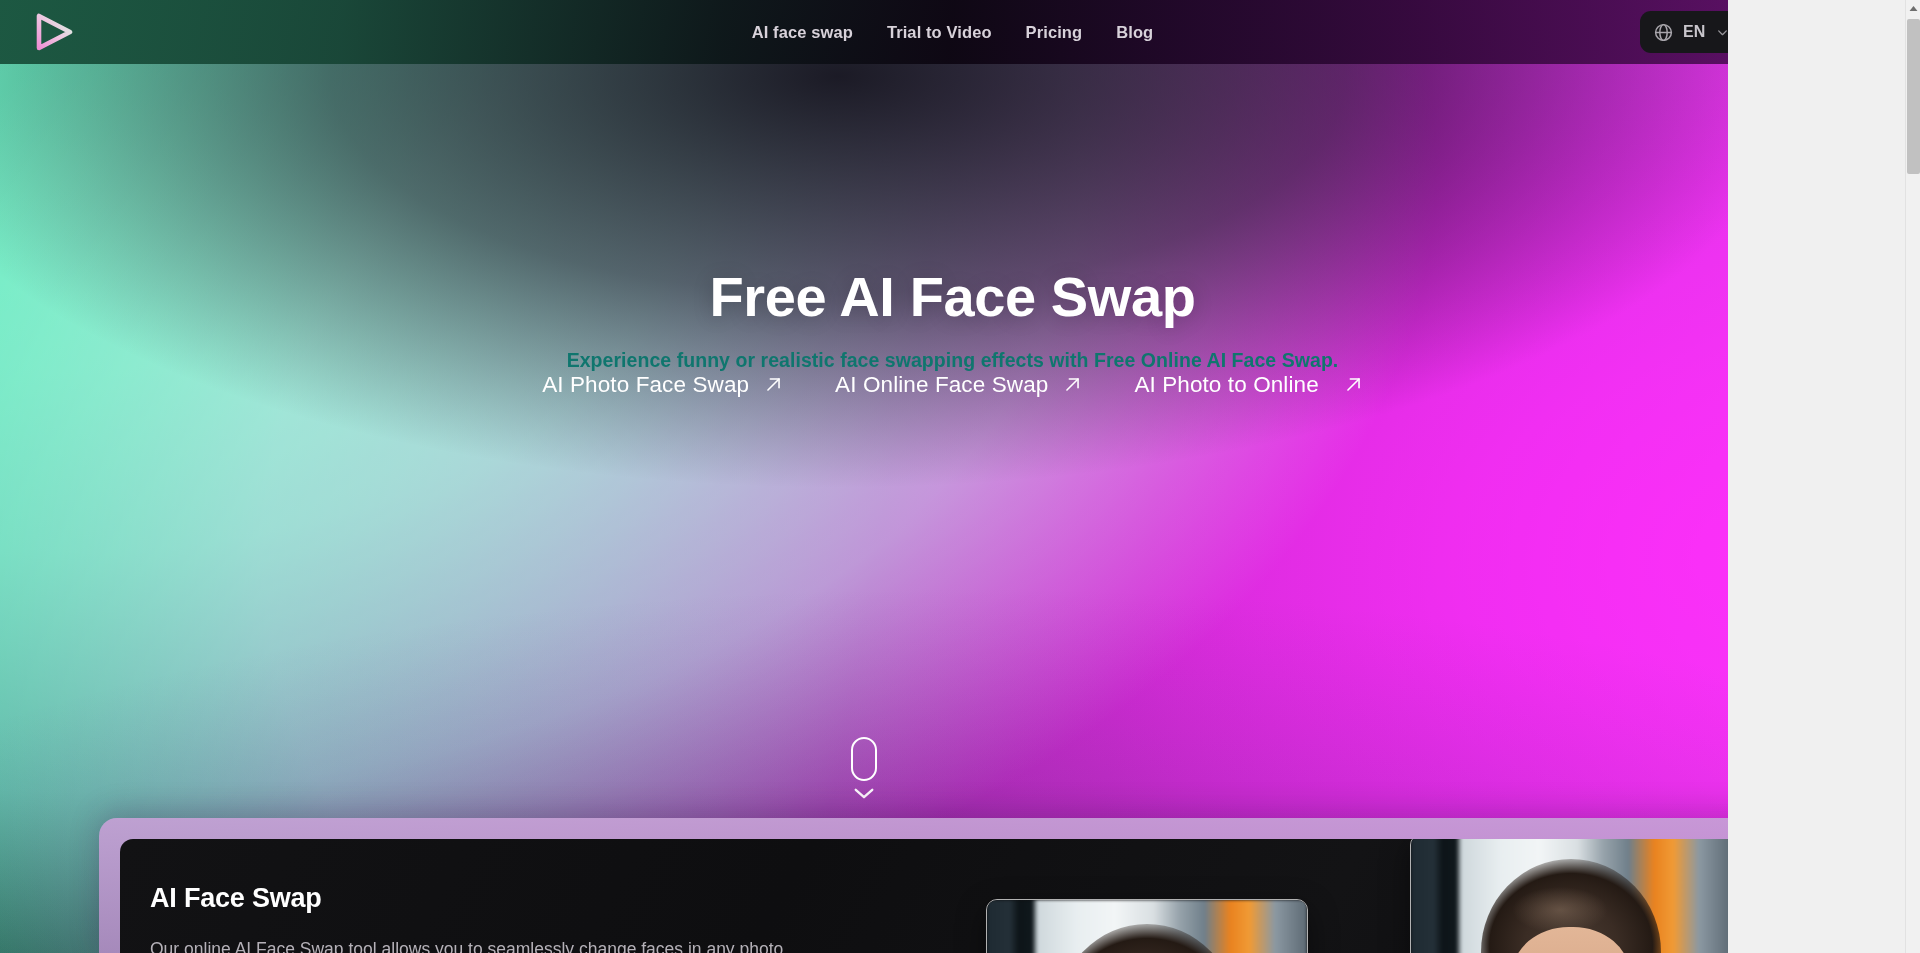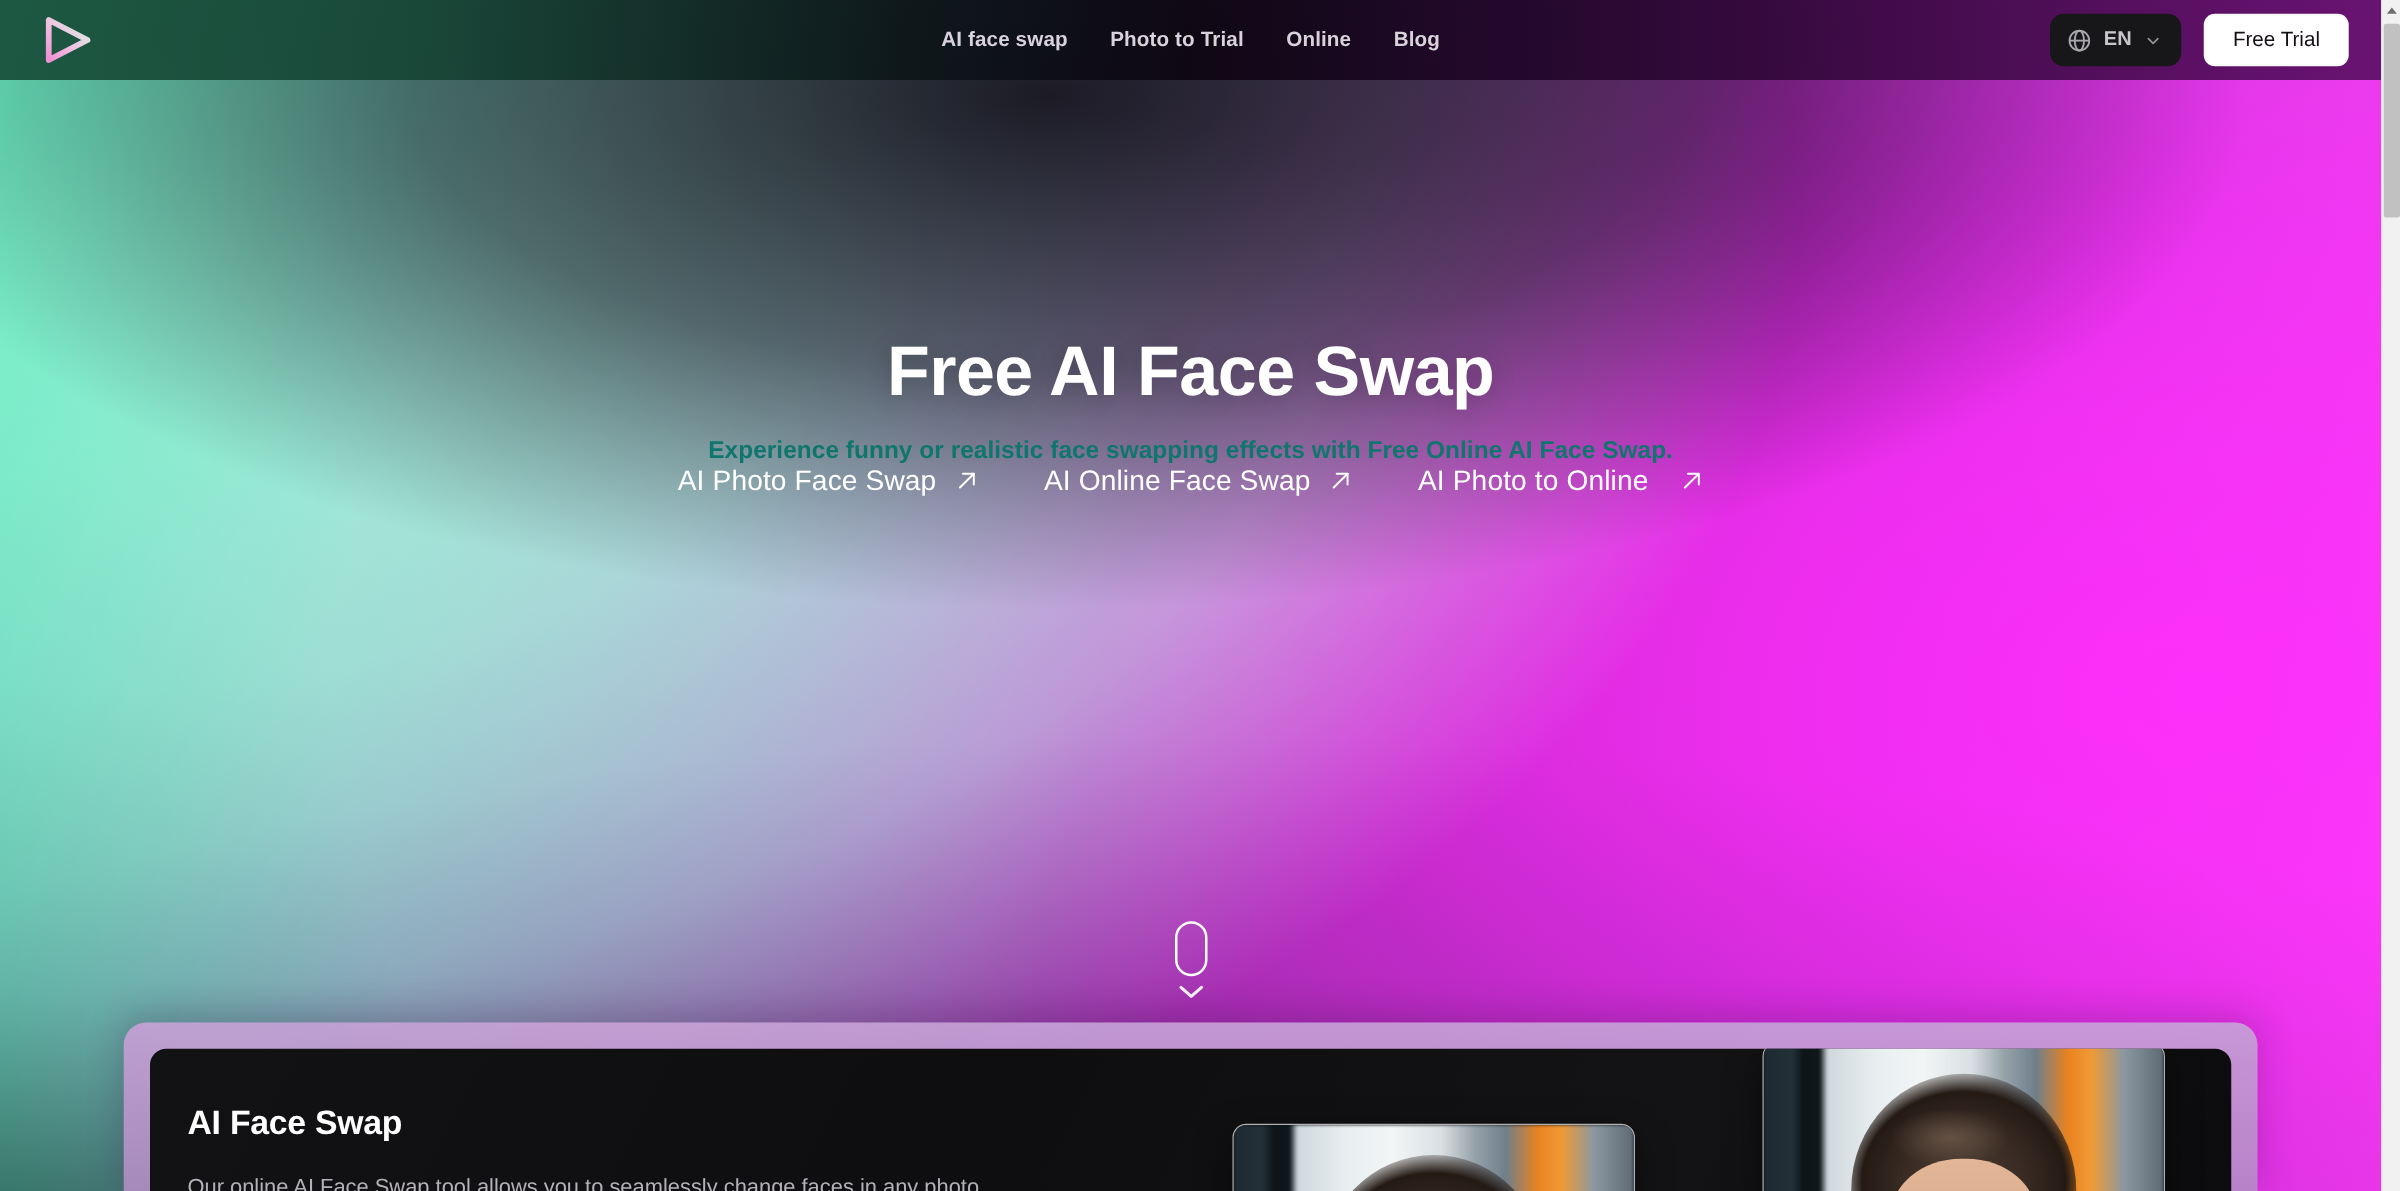--- a/index.html
+++ b/index.html
@@ -7,21 +7,21 @@
   html, body {
     width:1920px; height:953px;
     overflow:hidden;
     font-family:"Liberation Sans", sans-serif;
     background:#f0f0f0;
   }
 
   
   #page {
     position:absolute; left:0; top:0;
-    width:1905px; height:953px;
+    width:1728px; height:953px;
     overflow:hidden;
   }
 
   
   .hero {
     position:absolute; left:0; top:0;
     width:1905px; height:953px;
     background:
       radial-gradient(115% 130% at 92% 58%, #f21ae6 0%, #e11ddc 14%, #c020c4 31%, #8d2b9a 52%, #6a3077 68%, rgba(60,40,80,0) 88%),
       radial-gradient(85% 105% at 4% 18%, #54e0a3 0%, #4cd79d 20%, #43bf91 38%, #2f7d6c 62%, rgba(25,60,55,0) 84%),
@@ -232,22 +232,22 @@
             </linearGradient>
           </defs>
           <path d="M9 3 L9 35 L40 19 Z" fill="none" stroke="url(#lg)" stroke-width="4.6" stroke-linejoin="round" stroke-linecap="round"></path>
           <path d="M16 12 L16 27 L31 19 Z" fill="url(#lg)" opacity="0"></path>
         </svg>
       </span>
     </a>
 
     <nav class="nav-links">
       <a class="nav-link" href="#">AI face swap</a>
-      <a class="nav-link" href="#">Photo to Trial</a>
-      <a class="nav-link" href="#">Online</a>
+      <a class="nav-link" href="#">Trial to Video</a>
+      <a class="nav-link" href="#">Pricing</a>
       <a class="nav-link" href="#">Blog</a>
     </nav>
 
     <div class="topbar-right">
       <button class="lang-btn">
         <span>
           <svg class="globe" viewBox="0 0 24 24" fill="none" stroke="#c9c6cc" stroke-width="1.7">
             <circle cx="12" cy="12" r="9"></circle>
             <ellipse cx="12" cy="12" rx="4.2" ry="9"></ellipse>
             <line x1="3" y1="12" x2="21" y2="12"></line>

